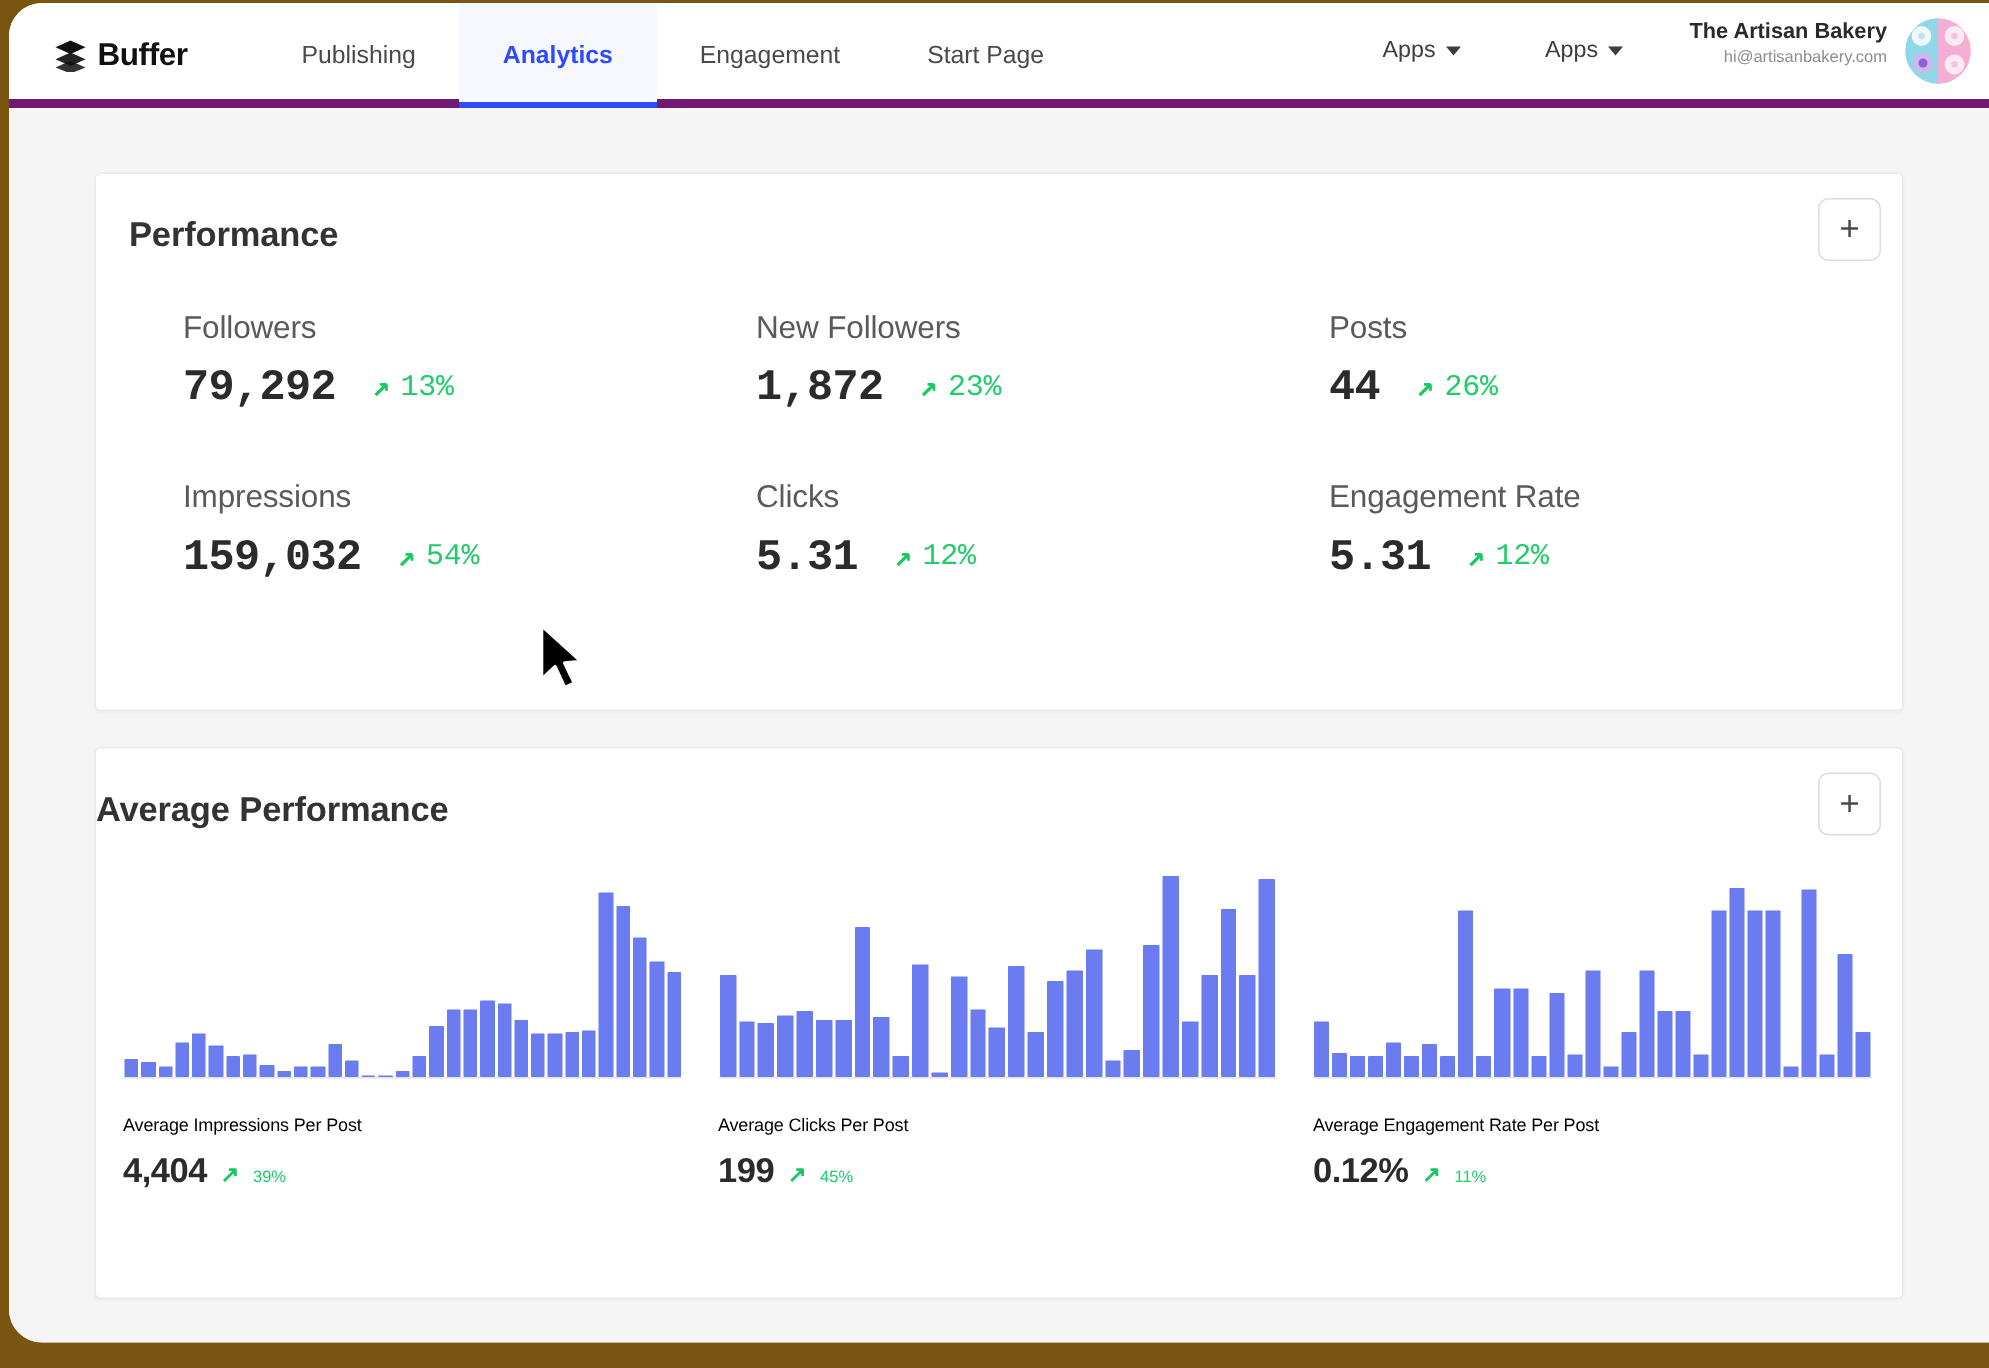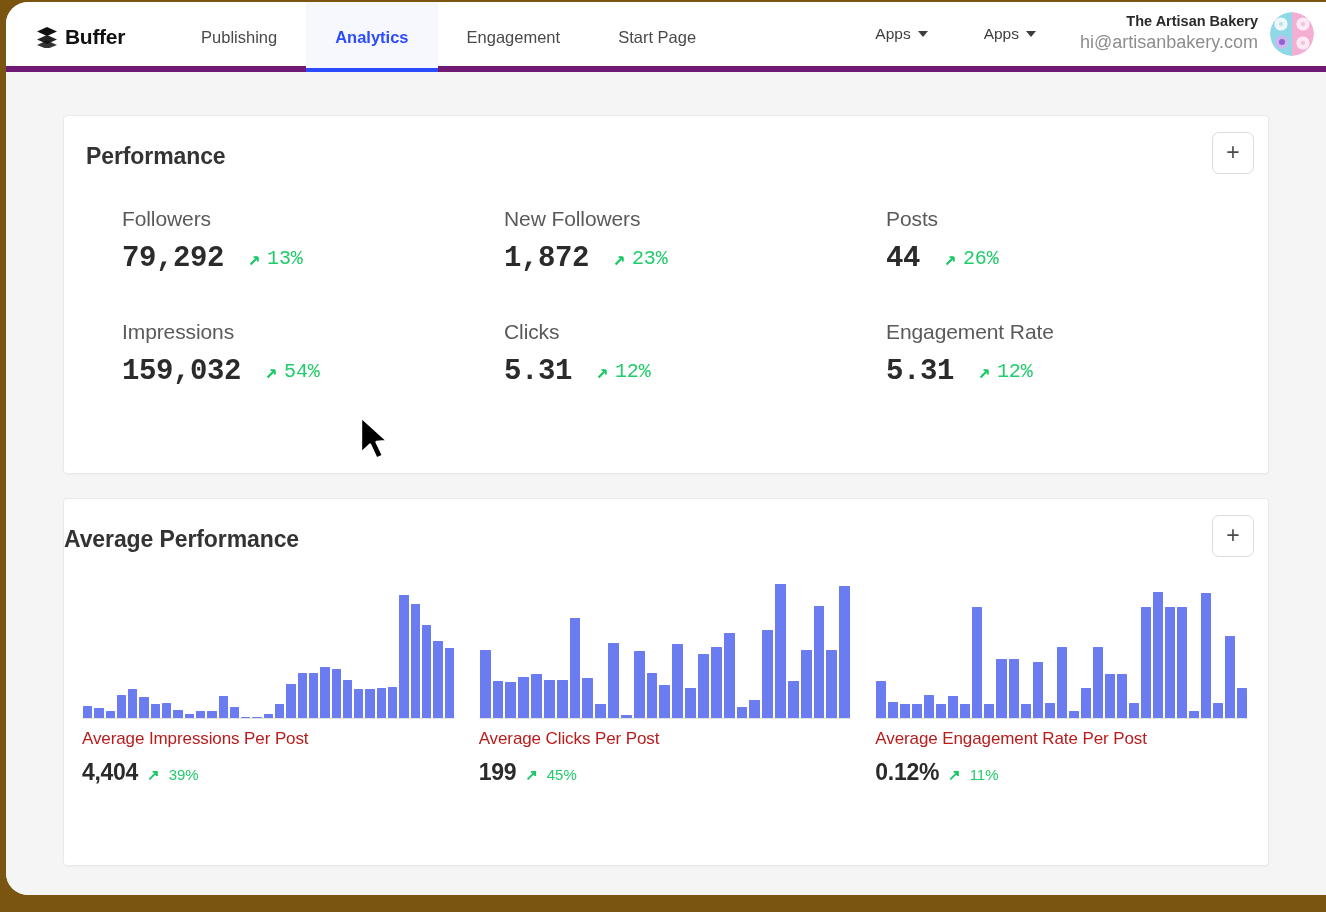--- a/index.html
+++ b/index.html
@@ -120,21 +120,21 @@
     cursor: pointer;
   }
   .account-text { text-align: right; line-height: 1.3; }
   .account-name {
     font-size: 14.5px;
     font-weight: bold;
     color: #2a2a2a;
     white-space: nowrap;
   }
   .account-email {
-    font-size: 18px;
+    font-size: 11px;
     color: #8d8d8d;
     white-space: nowrap;
   }
   .avatar {
     width: 44px; height: 44px;
     border-radius: 50%;
     overflow: hidden;
     flex: 0 0 auto;
     display: block;
   }
@@ -258,23 +258,23 @@
     padding: 0 1px;
   }
   .bar {
     flex: 1 1 0;
     background: #6b7cf0;
     min-height: 1px;
     border-radius: 0.5px;
   }
 
   .chart-label {
-    font-size: 17px;
-    color: #b91c1c;
-    margin-top: 10px;
+    font-size: 12px;
+    color: #000000;
+    margin-top: 24px;
     letter-spacing: -0.1px;
     white-space: nowrap;
   }
   .chart-metric-row {
     display: flex;
     align-items: baseline;
     gap: 9px;
     margin-top: 10px;
   }
   .chart-value {
@@ -283,21 +283,21 @@
     color: #2b2b2b;
     letter-spacing: -0.3px;
   }
   .chart-trend-arrow {
     font-size: 15px;
     color: #17c964;
     font-weight: bold;
     line-height: 1;
   }
   .chart-trend-pct {
-    font-size: 15px;
+    font-size: 11px;
     color: #21cc6b;
   }
 
   
   .cursor {
     position: absolute;
     left: 352px;
     top: 343px;
     width: 34px;
     height: 50px;

